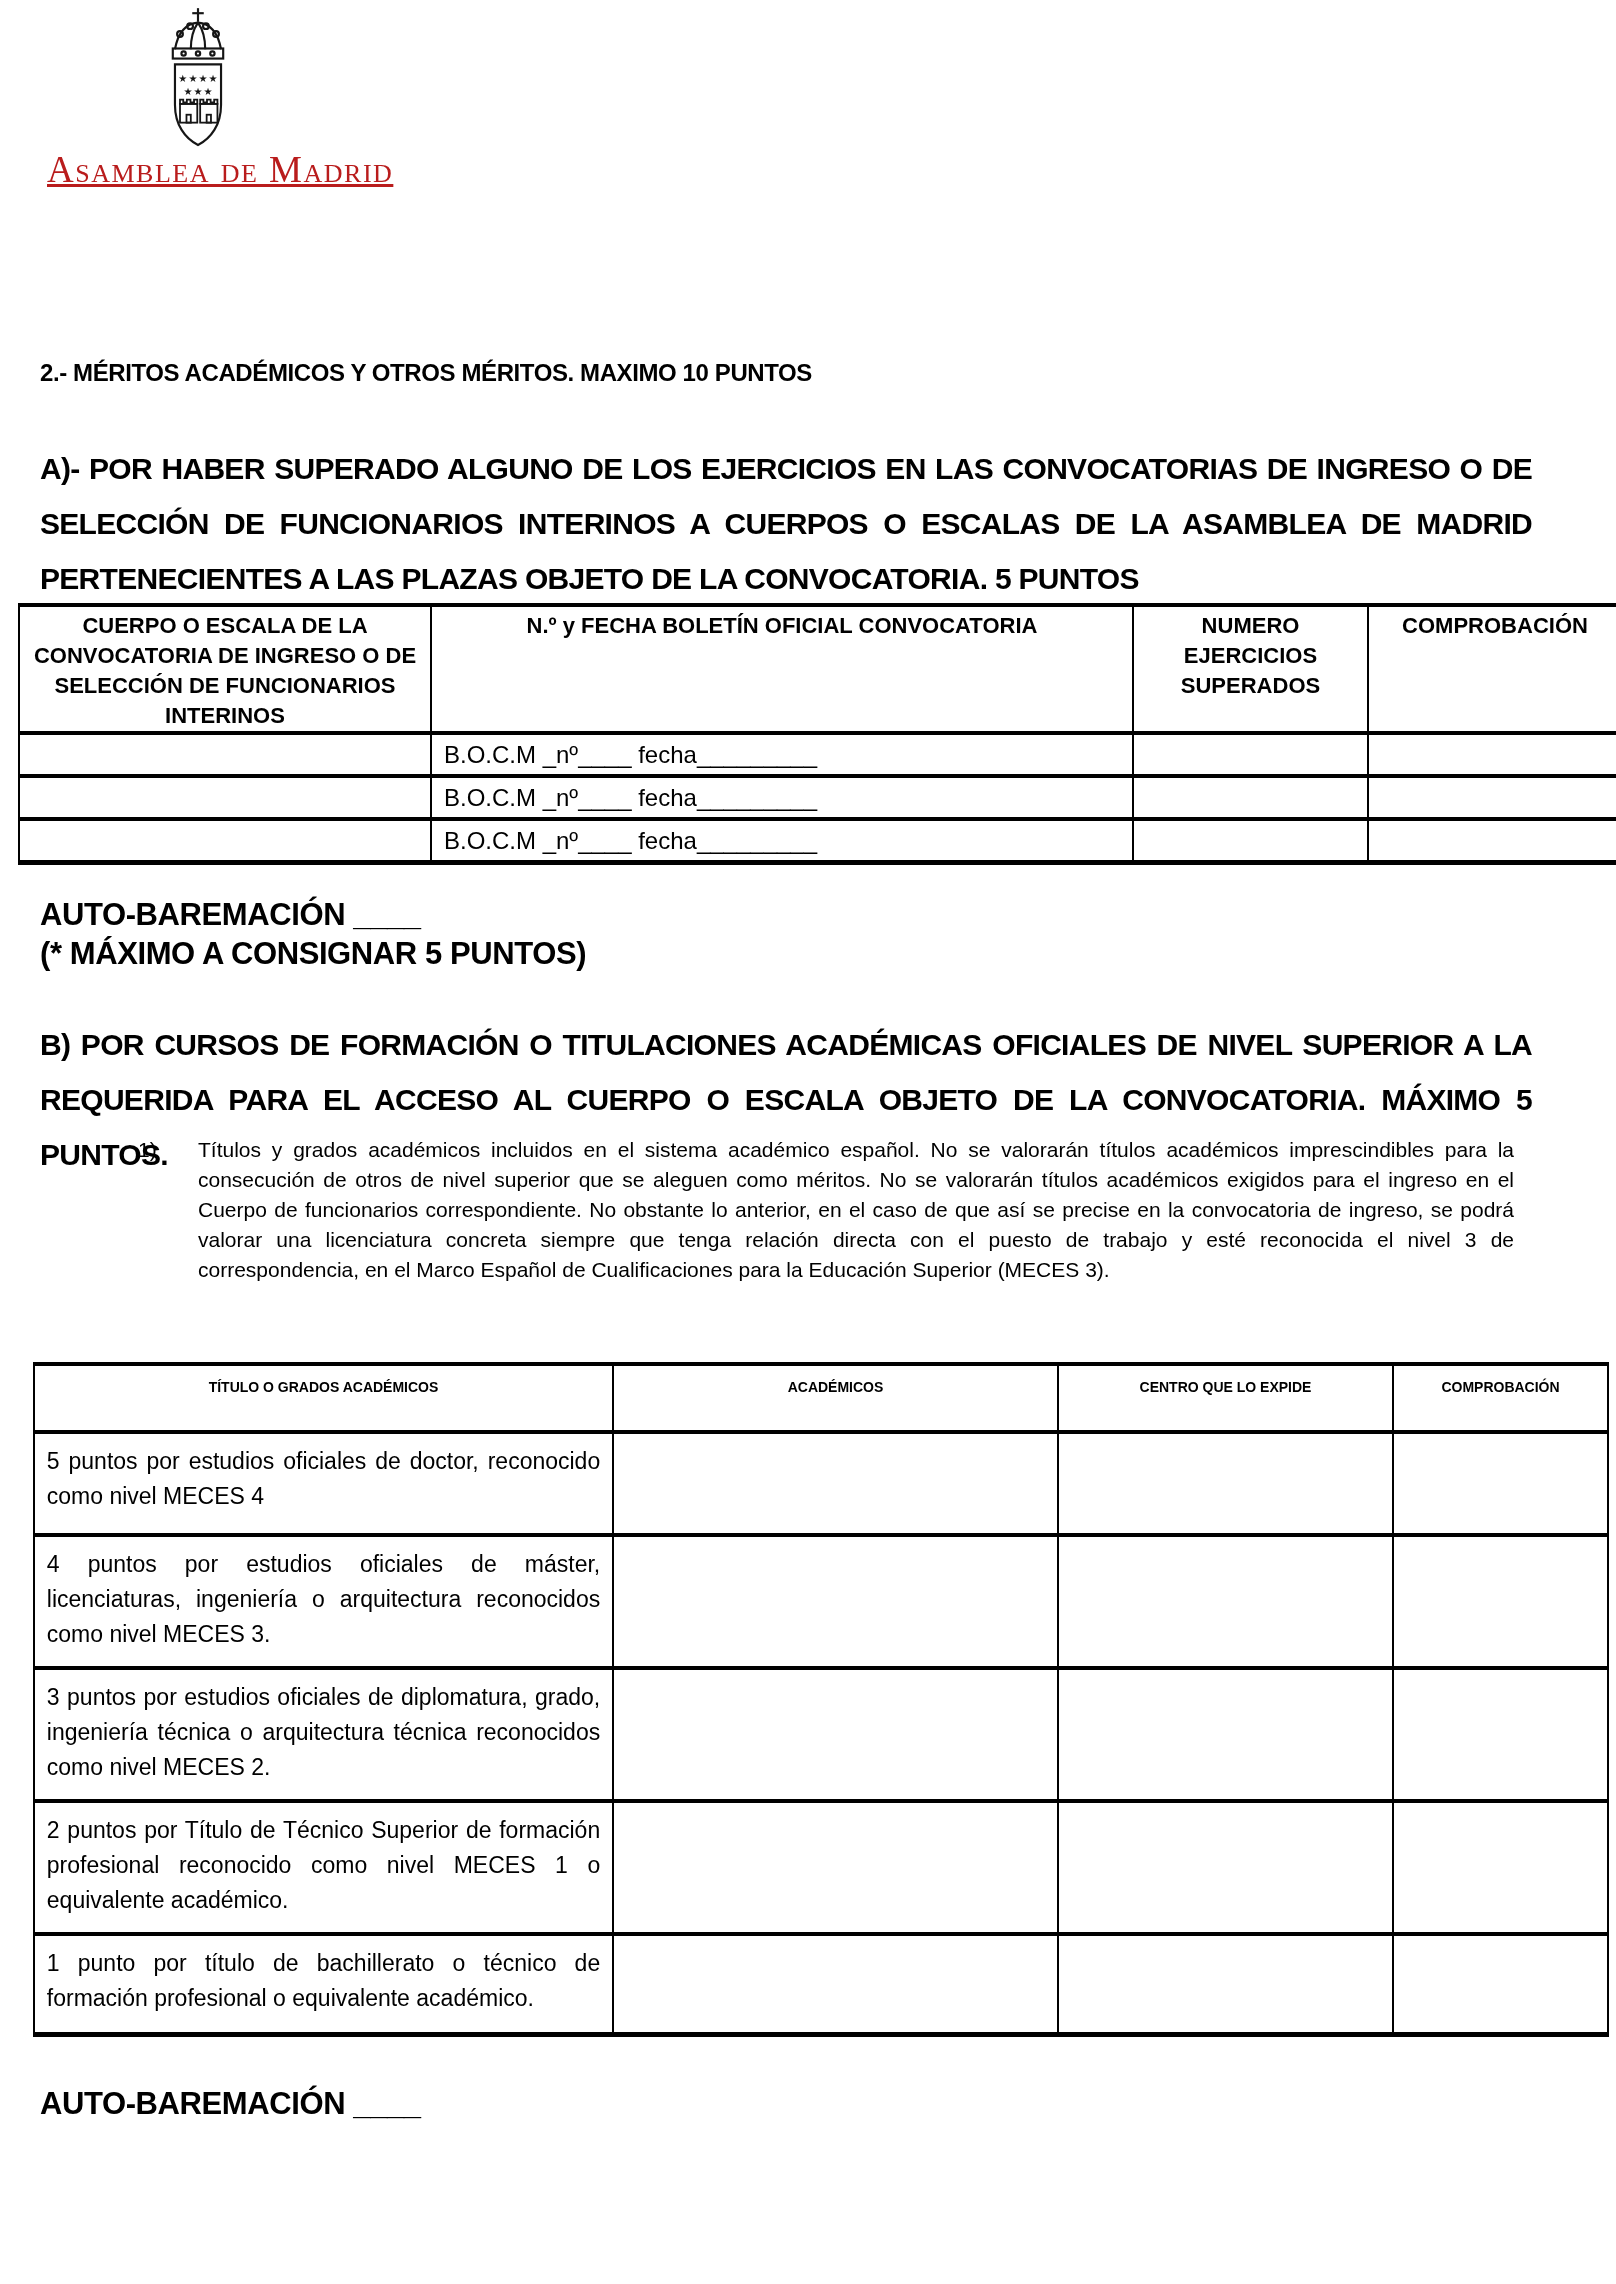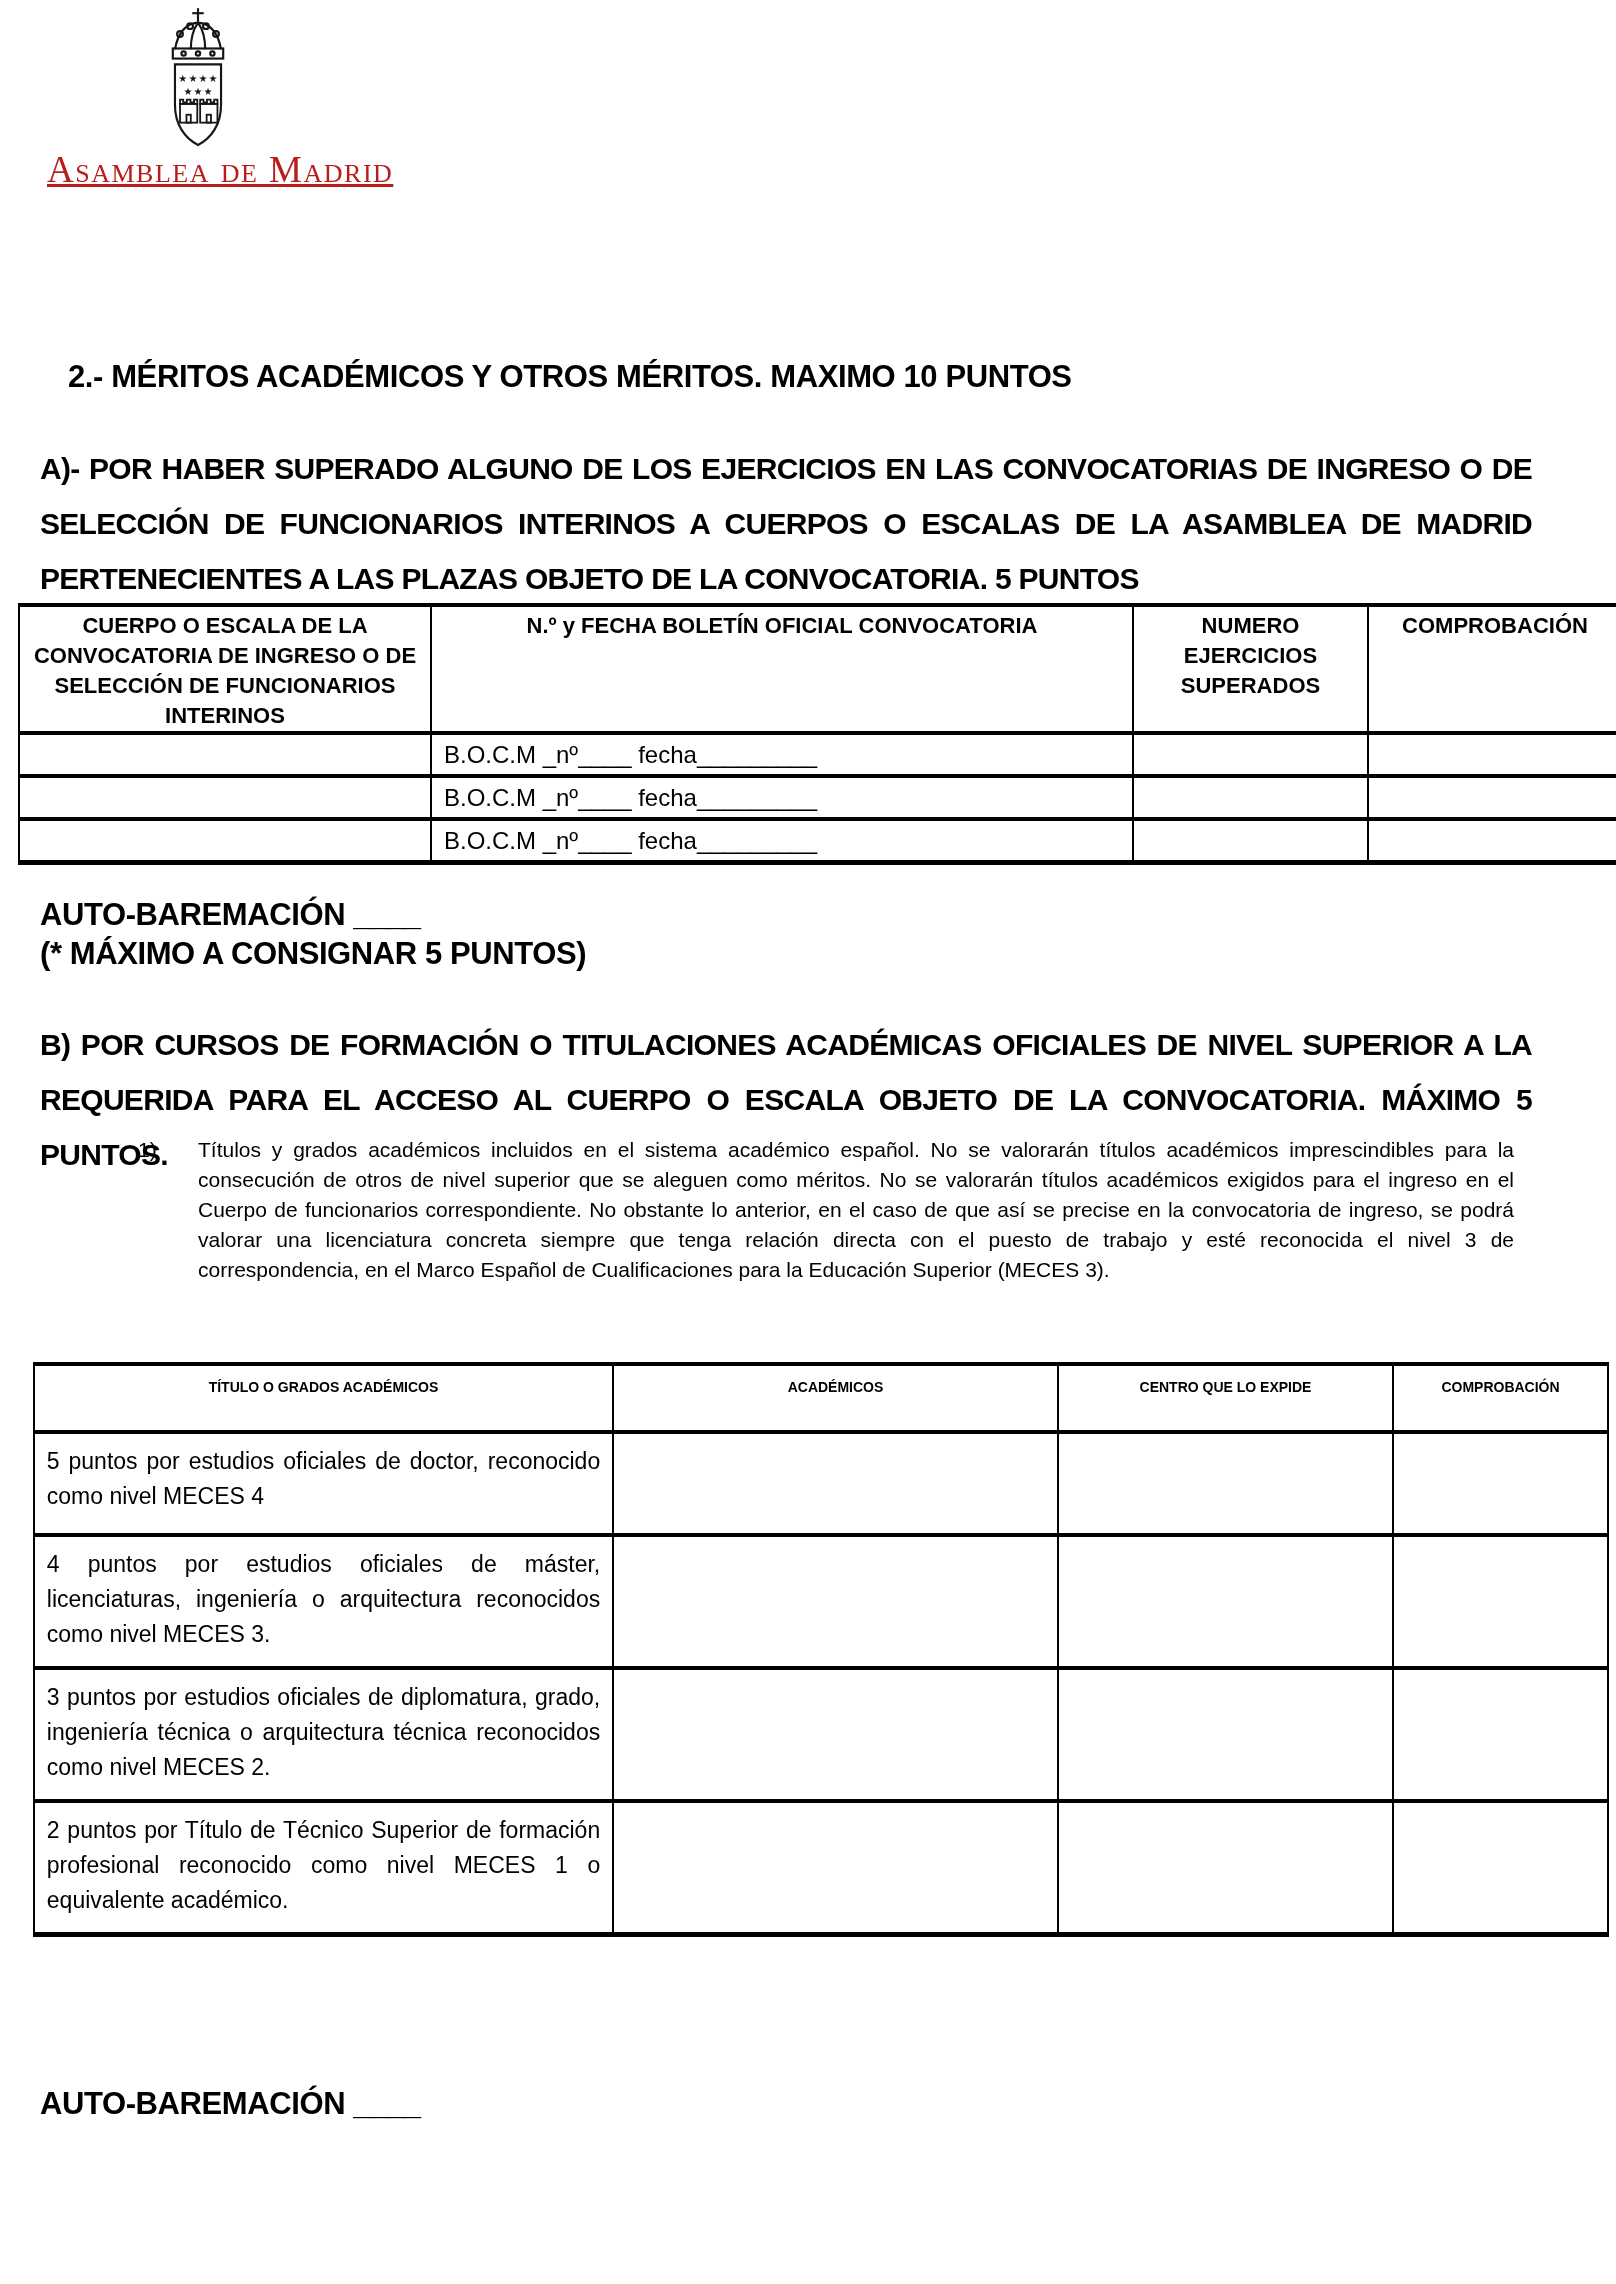--- a/index.html
+++ b/index.html
@@ -21,23 +21,22 @@
     font-family: "Liberation Serif", serif;
     font-variant: small-caps;
     font-size: 37px; letter-spacing: 1.5px; color: #b91c1c;
     white-space: nowrap;
     text-decoration: underline;
   }
 
   
   .h-main {
     position: absolute; left: 40px; top: 359px;
-    font-size: 31px; font-weight: bold; letter-spacing: -0.4px;
+    font-size: 24px; font-weight: bold; letter-spacing: -0.4px;
     white-space: nowrap;
-    margin-left: 28px;
   }
   .para-bold {
     position: absolute; left: 40px; width: 1492px;
     font-size: 30px; font-weight: bold; letter-spacing: -0.7px;
     line-height: 55px; text-align: justify;
   }
   #section-a { top: 441px; }
   #section-b { top: 1017px; }
 
   .auto-label {
@@ -223,19 +222,25 @@
         <td></td>
         <td></td>
         <td></td>
       </tr>
       <tr class="r4">
         <td class="just">2 puntos por Título de Técnico Superior de formación profesional reconocido como nivel MECES 1 o equivalente académico.</td>
         <td></td>
         <td></td>
         <td></td>
       </tr>
+      <tr class="r5">
+        <td class="just">1 punto por título de bachillerato o técnico de formación profesional o equivalente académico.</td>
+        <td></td>
+        <td></td>
+        <td></td>
+      </tr>
     </tbody>
   </table>
 
   <div class="auto-label" id="auto2">AUTO-BAREMACIÓN ____</div>
 
 </div>
 
 
 </body></html>

